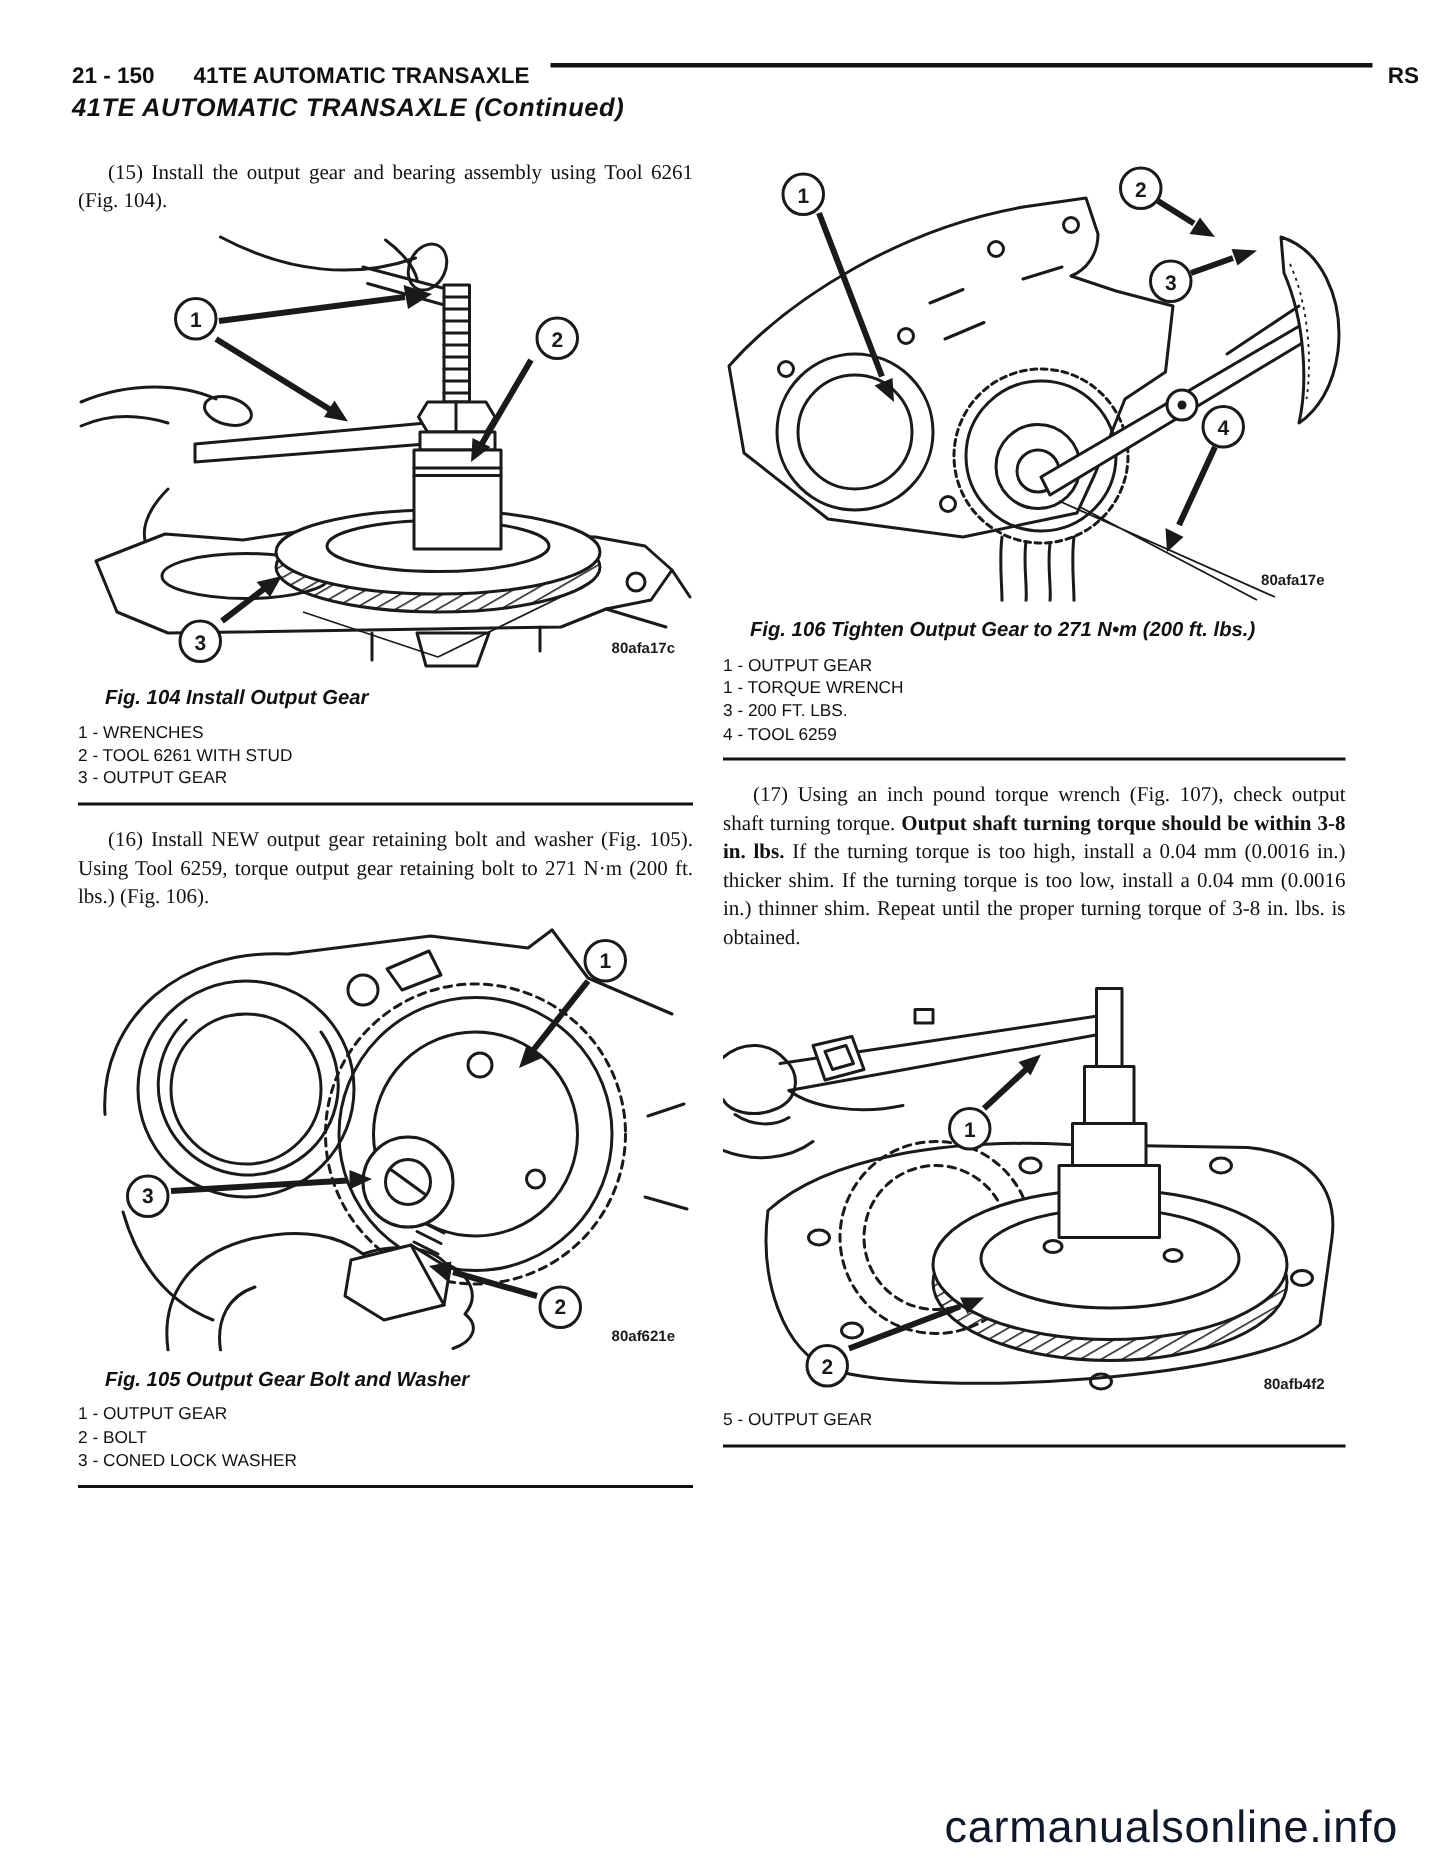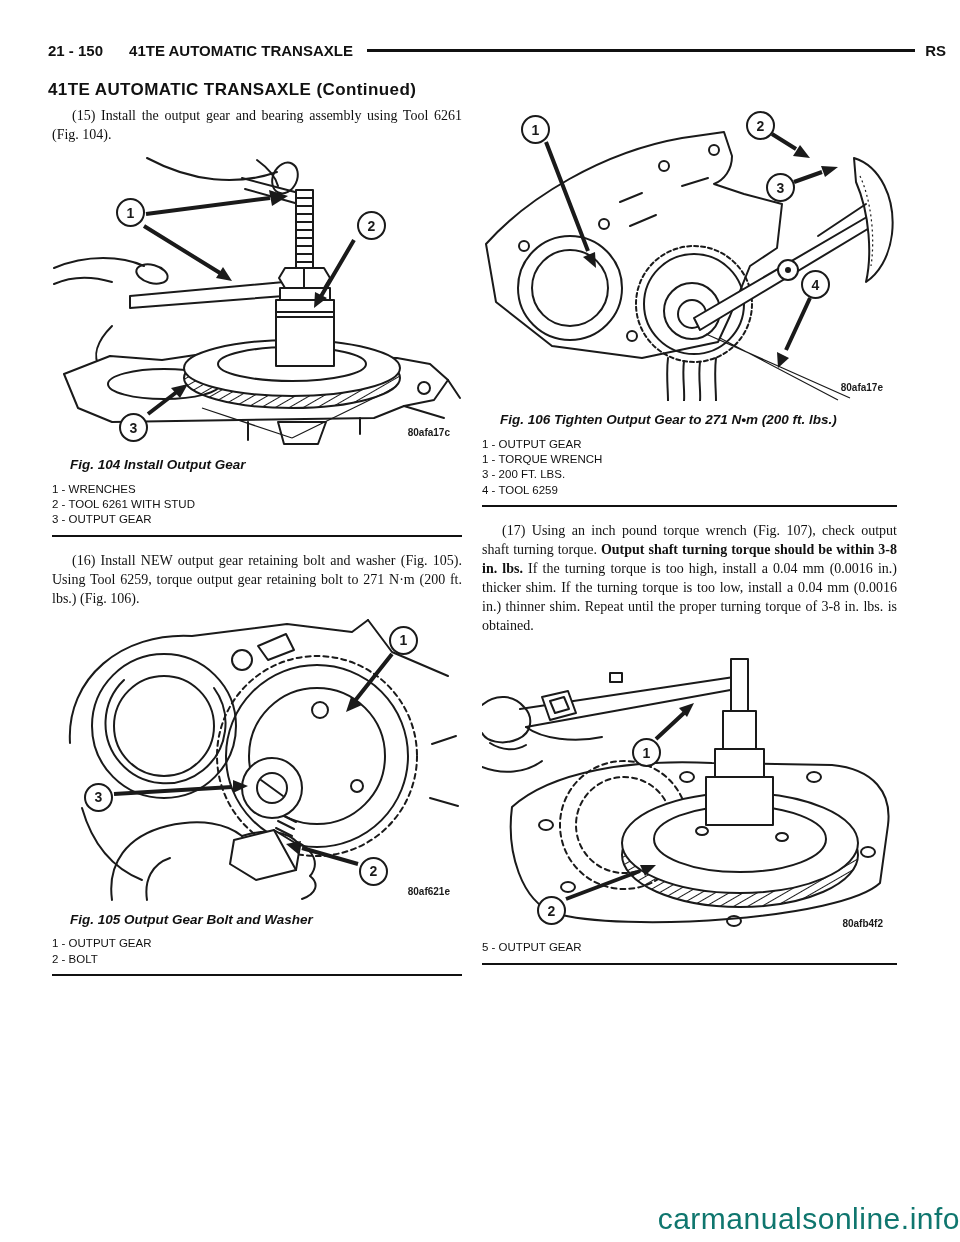--- a/index.html
+++ b/index.html
@@ -1,45 +1,45 @@
 <!DOCTYPE html>
 <html><head>
 <meta charset="utf-8">
 <style>
   html,body{margin:0;padding:0;background:#e8e8e8;}
   .page{position:relative;width:960px;height:1242px;background:#ffffff;overflow:hidden;
         font-family:"Liberation Serif",serif;color:#111;}
   
-  .hdr{position:absolute;left:48px;right:14px;top:42px;display:flex;align-items:center;
+  .hdr{position:absolute;left:48px;right:14px;top:42px;display:flex;
        font-family:"Liberation Sans",sans-serif;font-weight:bold;font-size:15px;white-space:nowrap;}
   .hdr .pagecode{margin-right:26px;}
   .hdr .rule{flex:1;height:3px;background:#111;margin:0 10px 0 14px;}
-  .sectitle{position:absolute;left:48px;top:80px;font-family:"Liberation Sans",sans-serif;
-            font-weight:bold;font-size:17px;letter-spacing:.4px;}
+  .sectitle{position:absolute;left:48px;top:62px;font-family:"Liberation Sans",sans-serif;
+            font-weight:bold;font-size:17px;letter-spacing:.4px;font-style:italic;}
   
   .col{position:absolute;top:106px;}
   .col-left{left:52px;width:410px;}
   .col-right{left:482px;width:415px;}
   p.body{margin:0;text-align:justify;text-indent:20px;font-size:14px;line-height:1.36;}
   p.body b{font-weight:bold;}
   .fig{position:relative;width:100%;}
   .fig svg{display:block;width:100%;height:100%;}
   .figcaption{text-align:left;font-family:"Liberation Sans",sans-serif;font-weight:bold;
               font-style:italic;font-size:13.5px;line-height:1.3;margin:10px 18px 8px;}
   .legend{font-family:"Liberation Sans",sans-serif;font-size:11.5px;line-height:1.25;}
   .legend .legend-item{margin:1px 0;}
   .legend-rule{border:none;border-top:2px solid #111;margin:8px 0 0;}
   .callout{position:absolute;width:25px;height:25px;border:2.5px solid #1a1a1a;border-radius:50%;
            background:#fff;display:flex;align-items:center;justify-content:center;
            font-family:"Liberation Sans",sans-serif;font-weight:bold;font-size:14px;color:#1a1a1a;z-index:3;}
   .figcode{position:absolute;font-family:"Liberation Sans",sans-serif;font-weight:bold;
            font-size:10px;color:#1a1a1a;z-index:3;margin-left:46px;}
   .gap12{height:12px;} .gap14{height:14px;} .gap10{height:10px;}
-  .watermark{position:absolute;right:0;bottom:6px;font-family:"Liberation Sans",sans-serif;
-             font-size:30px;color:#0f766e;letter-spacing:.5px;}
+  .watermark{position:absolute;right:28px;bottom:6px;font-family:"Liberation Sans",sans-serif;
+             font-size:30px;color:#0f172a;letter-spacing:.5px;}
   svg .ln{stroke:#1a1a1a;stroke-width:2;fill:none;stroke-linecap:round;stroke-linejoin:round;}
   svg .lnw{stroke:#1a1a1a;stroke-width:2;fill:#fff;stroke-linecap:round;stroke-linejoin:round;}
   svg .thin{stroke:#1a1a1a;stroke-width:1.2;fill:none;}
   svg .arrow{stroke:#1a1a1a;stroke-width:4;fill:none;}
   svg .ah{fill:#1a1a1a;stroke:none;}
 </style>
 </head>
 <body>
 
 <div class="page">
@@ -155,20 +155,21 @@
       </svg>
       <div class="callout" style="left:337px;top:8px">1</div>
       <div class="callout" style="left:307px;top:239px">2</div>
       <div class="callout" style="left:32px;top:165px">3</div>
       <div class="figcode" style="right:12px;bottom:4px">80af621e</div>
     </div>
     <div class="figcaption">Fig. 105 Output Gear Bolt and Washer</div>
     <div class="legend">
       <div class="legend-item">1 - OUTPUT GEAR</div>
       <div class="legend-item">2 - BOLT</div>
+      <div class="legend-item">3 - CONED LOCK WASHER</div>
     </div>
     <hr class="legend-rule">
   </div>
 
   <div class="col col-right">
 
     <div class="fig" style="height:295px">
       <svg viewBox="0 0 415 295">
         <g>
           <path class="lnw" d="M4,138 C45,92 120,46 200,32 L242,26 L250,50 C250,64 242,74 232,78 L262,88 L300,98 L295,142 L268,160 L248,210 L236,236 L160,252 L70,240 L14,196 Z"></path>

